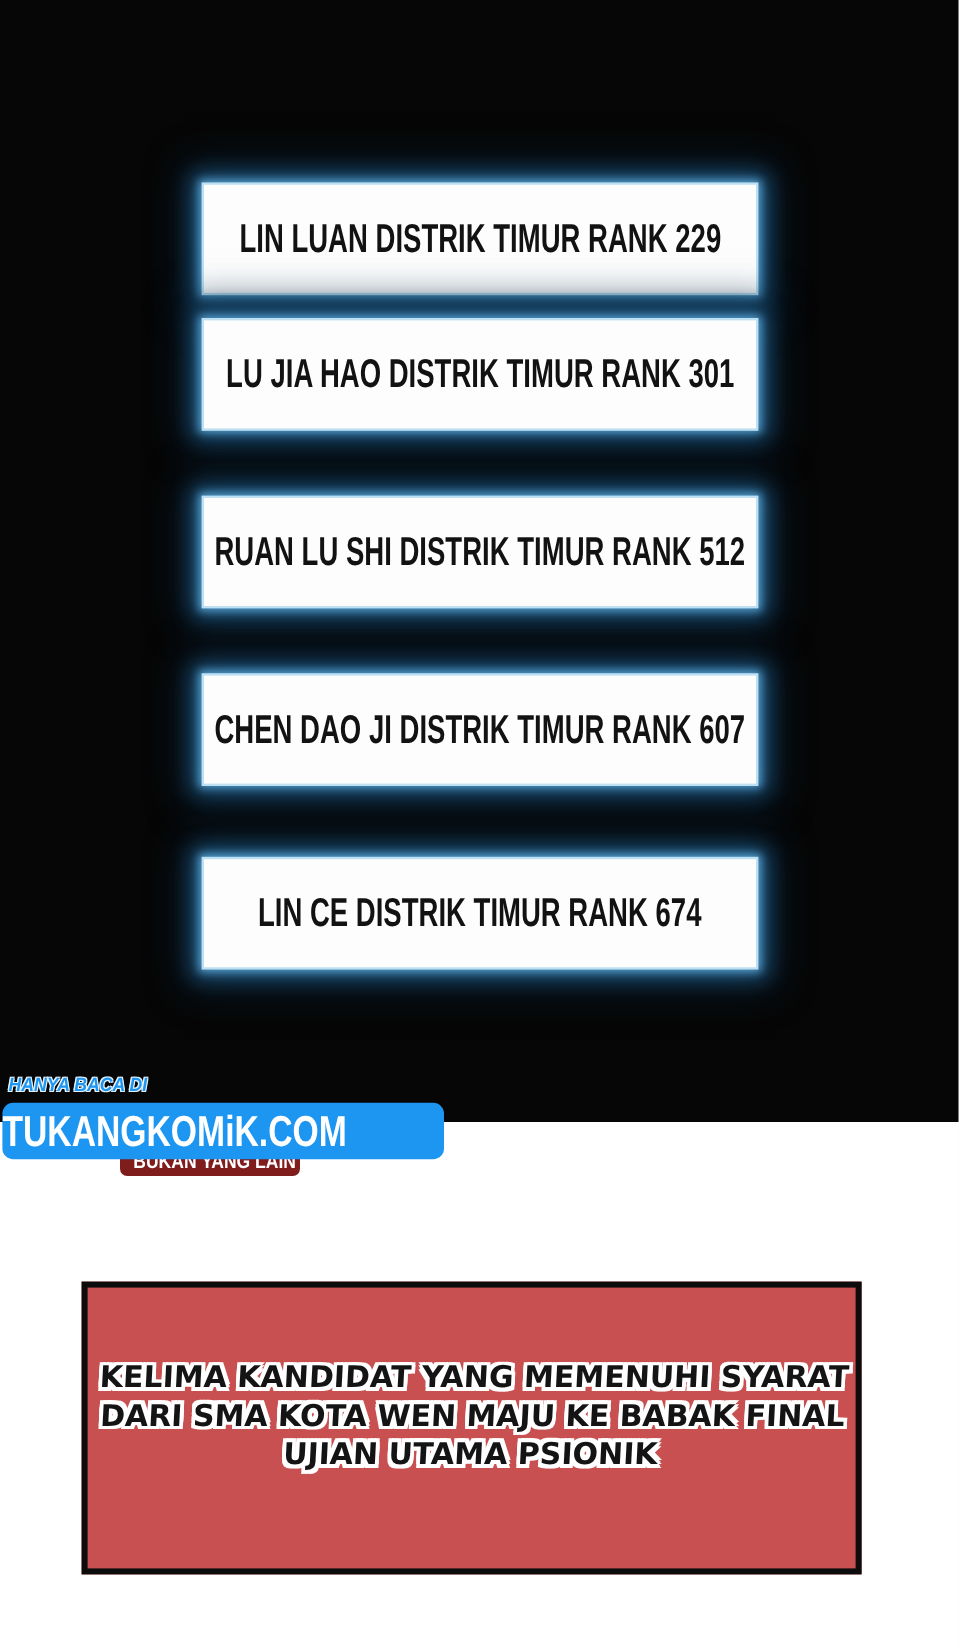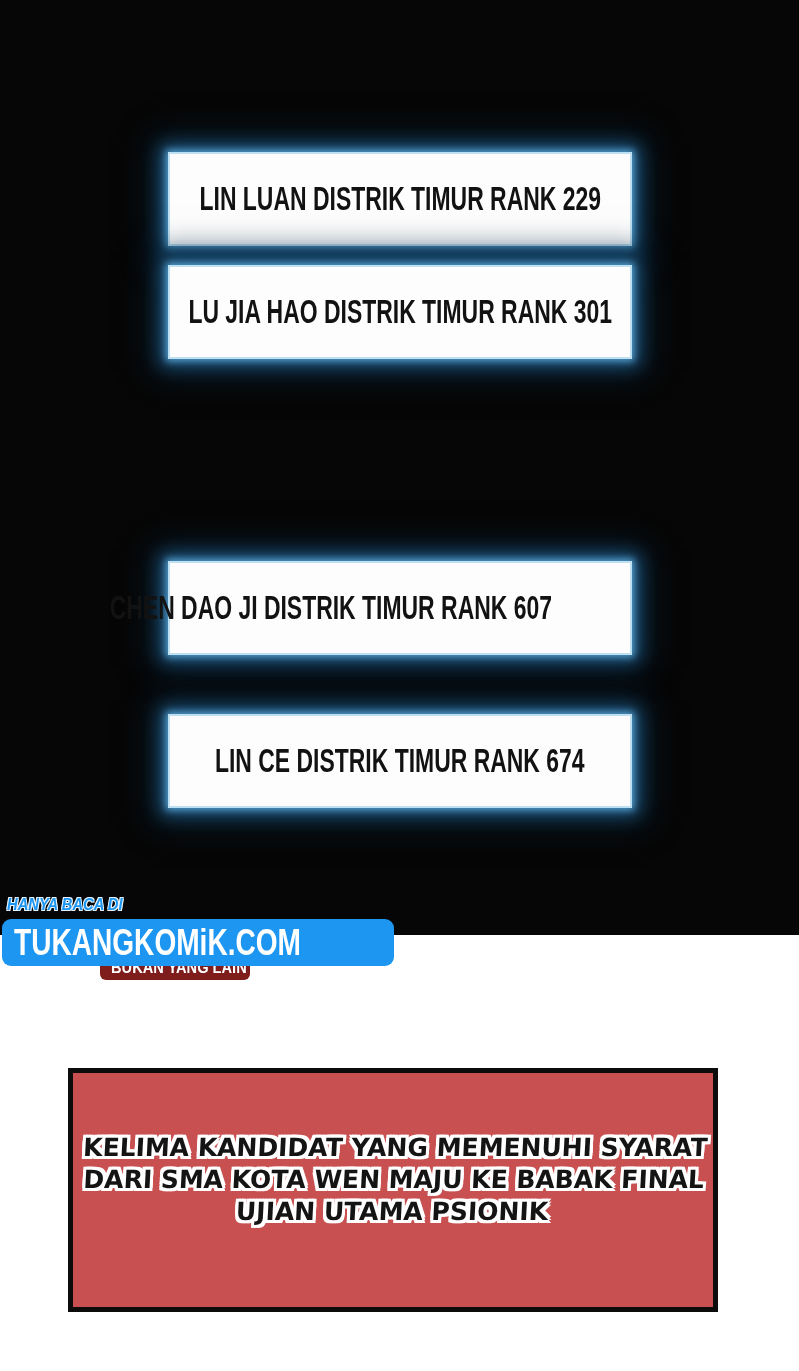--- a/index.html
+++ b/index.html
@@ -44,21 +44,21 @@
     font-size: 31px;
     color: #121212;
     letter-spacing: 0px;
     white-space: nowrap;
     transform: scaleX(0.74) scaleY(1.08);
     transform-origin: center center;
   }
   .rank-box-1 { top: 131px; margin-top: 23px; }
   .rank-box-2 { top: 267px; justify-content: center; }
   .rank-box-3 { top: 415px; }
-  .rank-box-4 { top: 563px; justify-content: flex-end; }
+  .rank-box-4 { top: 563px; }
   .rank-box-5 { top: 716px; align-items: center; }
 
   
   .wm-line1 {
     position: absolute;
     left: 7px;
     top: 896px;
     font-size: 16px;
     font-weight: bold;
     font-style: italic;
@@ -70,21 +70,21 @@
       -1px -1px 0 #e8f4fd, 1px -1px 0 #e8f4fd,
       -1px  1px 0 #e8f4fd, 1px  1px 0 #e8f4fd;
     white-space: nowrap;
     z-index: 4;
   }
   .wm-badge {
     position: absolute;
     left: 2px;
     top: 919px;
     height: 47px;
-    padding: 0 12px;
+    padding: 0 0;
     background: #1d96f2;
     border-radius: 9px;
     display: flex;
     align-items: center;
     z-index: 3;
   }
   .wm-badge .wm-site {
     font-size: 36px;
     font-weight: bold;
     color: #ffffff;
@@ -158,20 +158,23 @@
   <div class="black-panel">
 
     <div class="rank-box rank-box-1">
       <span class="rank-label">LIN LUAN DISTRIK TIMUR RANK 229</span>
     </div>
 
     <div class="rank-box rank-box-2">
       <span class="rank-label">LU JIA HAO DISTRIK TIMUR RANK 301</span>
     </div>
 
+    <div class="rank-box rank-box-3">
+      <span class="rank-label">RUAN LU SHI DISTRIK TIMUR RANK 512</span>
+    </div>
 
     <div class="rank-box rank-box-4">
       <span class="rank-label">CHEN DAO JI DISTRIK TIMUR RANK 607</span>
     </div>
 
     <div class="rank-box rank-box-5">
       <span class="rank-label">LIN CE DISTRIK TIMUR RANK 674</span>
     </div>
 
   </div>

